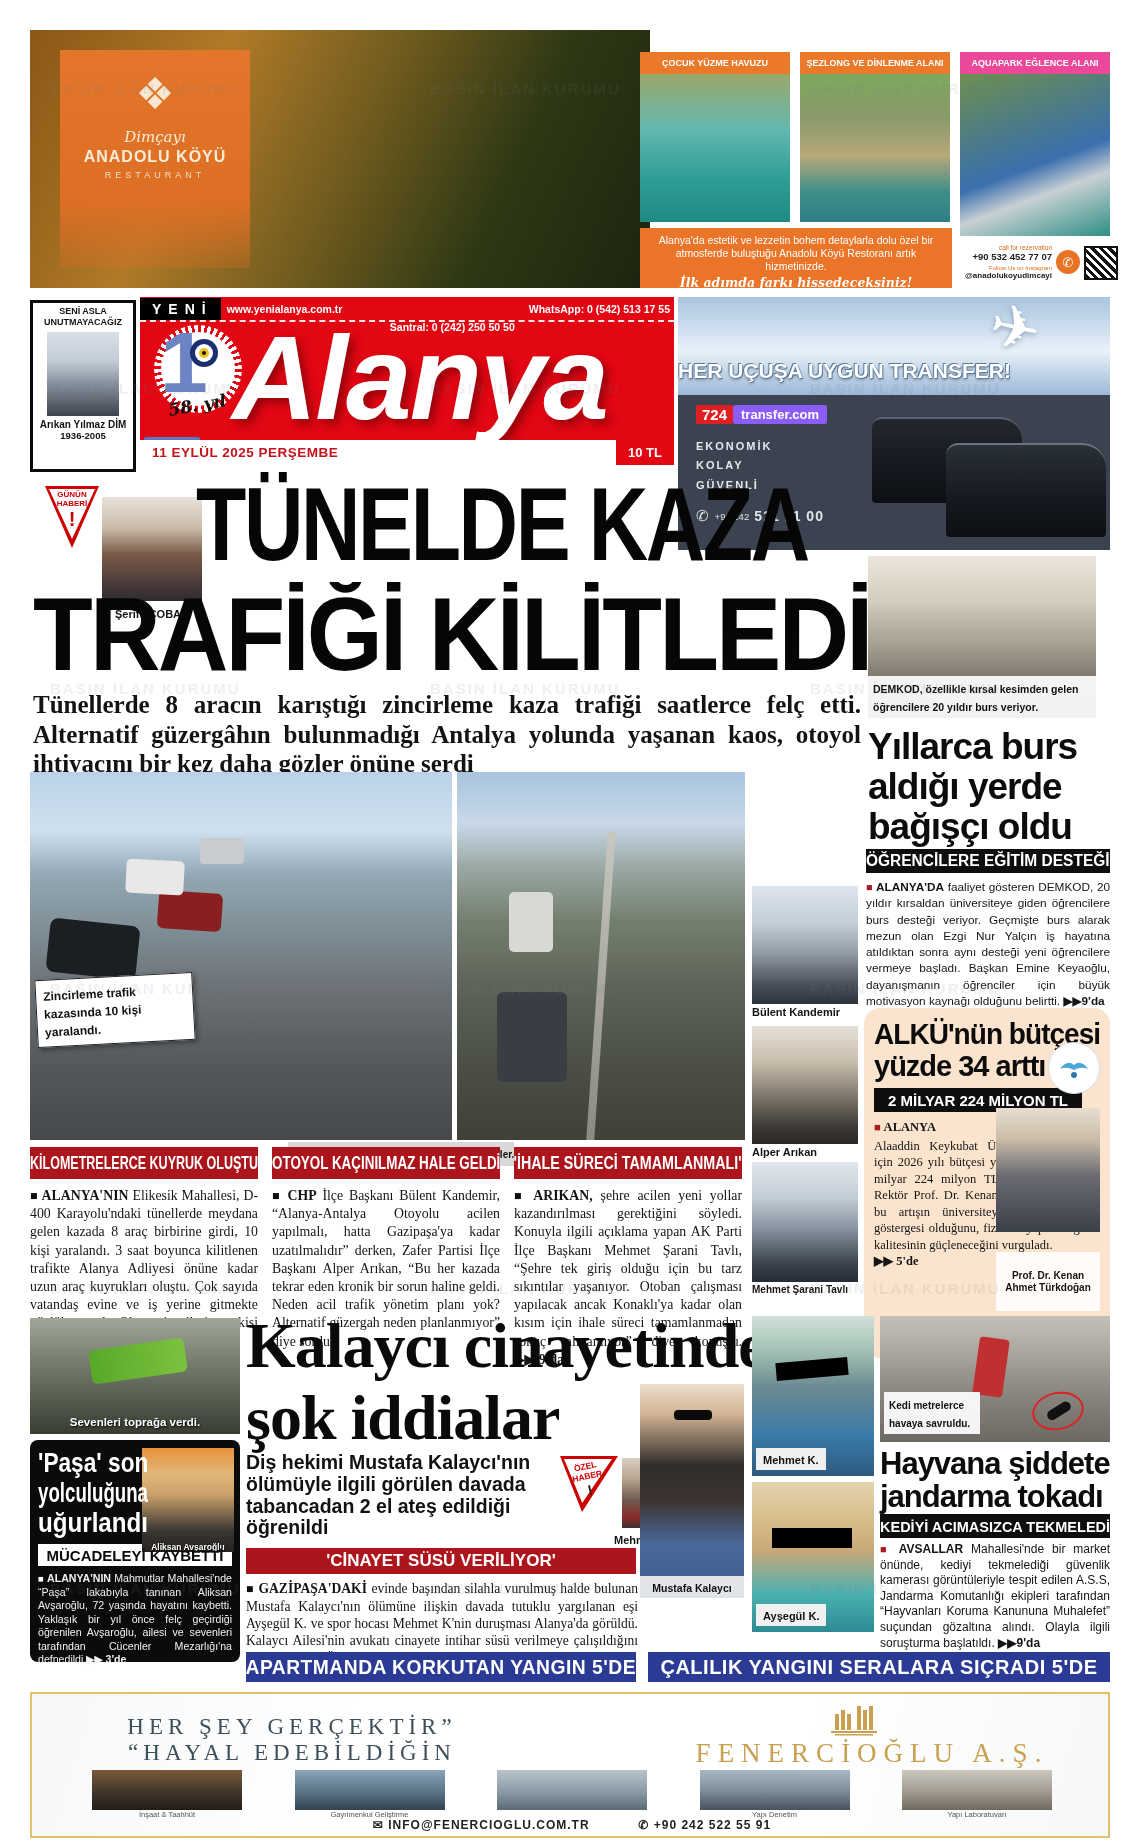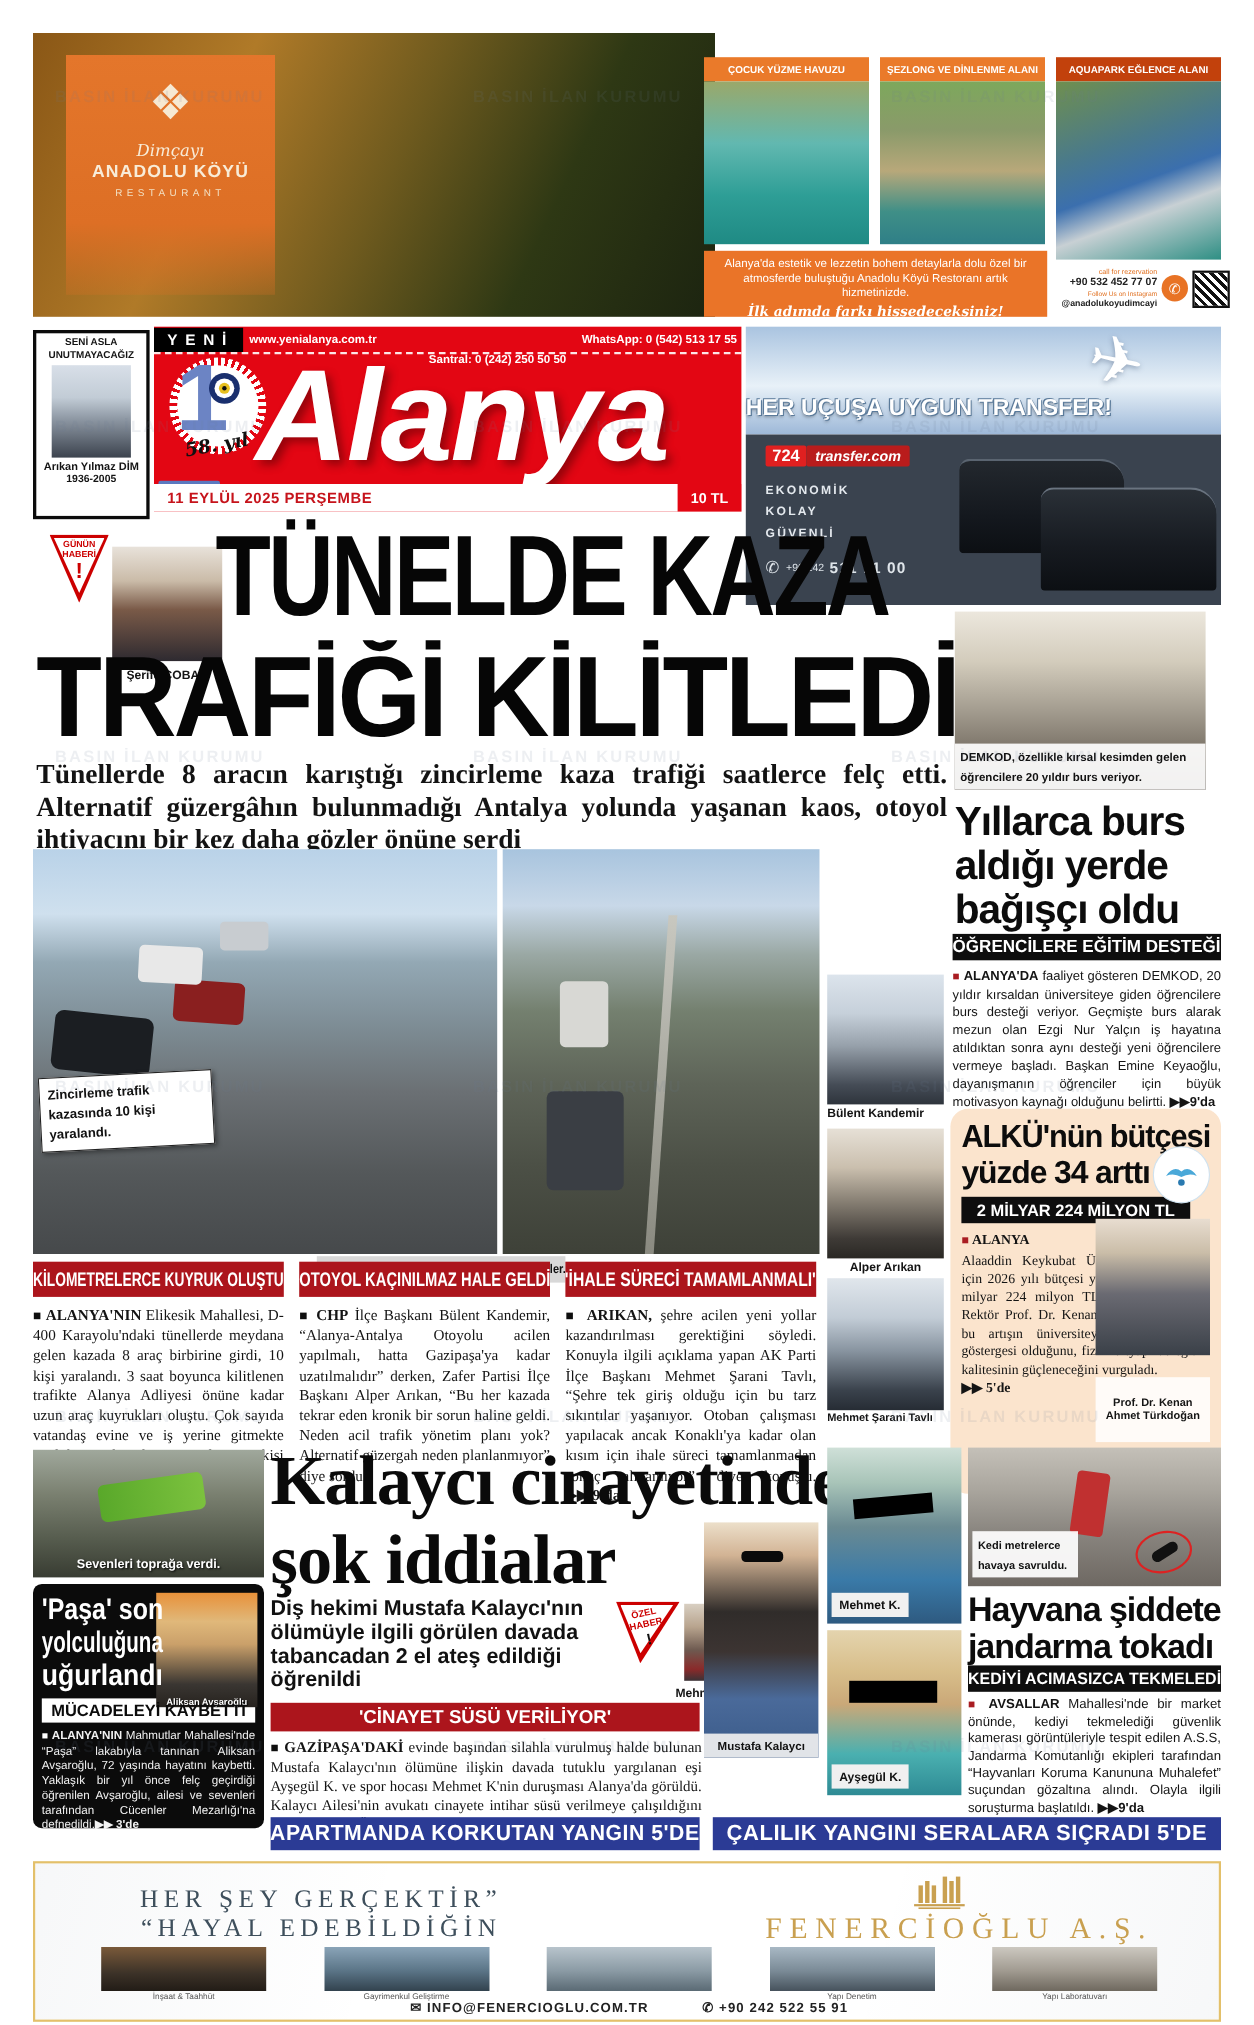--- a/index.html
+++ b/index.html
@@ -42,21 +42,21 @@
         </div>
       <div class="photo" style="position:relative;width:150px;height:148px;background:linear-gradient(180deg,#9aa86a 0%,#62b8b0 38%,#2e9e96 70%,#1f8a84 100%);"></div>
     </div>
     <div class="abs" style="left:770px;top:22px;width:150px;height:170px;">
       <div class="blackbar" style="height:22px;background:#ea7a2a;font-size:9px;font-weight:700;">
           <span class="fit fitc" style="transform: scaleX(1);">ŞEZLONG VE DİNLENME ALANI</span>
         </div>
       <div class="photo" style="position:relative;width:150px;height:148px;background:linear-gradient(180deg,#7da85c 0%,#8a9a6a 30%,#b8a87a 55%,#3f8f87 80%,#2f7f87 100%);"></div>
     </div>
     <div class="abs" style="left:930px;top:22px;width:150px;height:184px;">
-      <div class="blackbar" style="height:22px;background:#c2410c;font-size:9px;font-weight:700;">
+      <div class="blackbar" style="height:22px;background:#ec4899;font-size:9px;font-weight:700;">
           <span class="fit fitc" style="transform: scaleX(1);">AQUAPARK EĞLENCE ALANI</span>
         </div>
       <div class="photo" style="position:relative;width:150px;height:162px;background:linear-gradient(160deg,#6f8f4f 0%,#4a7a8a 35%,#3b6fae 55%,#c8d0d4 70%,#2e8f84 100%);"></div>
     </div>
 
     <div class="abs" style="left:610px;top:198px;width:312px;height:60px;background:#ea7428;color:#fff;text-align:center;padding:6px 8px 4px;">
       <div style="font-size:10.5px;line-height:1.25;">Alanya'da estetik ve lezzetin bohem detaylarla dolu özel bir atmosferde buluştuğu Anadolu Köyü Restoranı artık hizmetinizde.</div>
       <div style="font-family:'DejaVu Serif',serif;font-style:italic;font-weight:700;font-size:12.5px;margin-top:2px;">İlk adımda farkı hissedeceksiniz!</div>
     </div>
 
@@ -115,21 +115,21 @@
   <div class="abs" style="left:678px;top:297px;width:432px;height:253px;">
     <div class="abs" style="left:0;top:0;width:432px;height:98px;background:linear-gradient(180deg,#aac4e0 0%,#e8f1f8 55%,#9db8d8 100%);">
       <span style="position:absolute;right:70px;top:-4px;font-size:60px;color:#fff;text-shadow:0 2px 5px rgba(80,100,130,.5);transform:rotate(12deg);">✈</span>
       <div class="abs" style="left:0;top:62px;width:432px;text-align:left;">
         <span class="fit fitc" style="font-size: 21px; font-weight: 800; color: rgb(255, 255, 255); text-shadow: rgb(90, 122, 154) -1px -1px 0px, rgb(90, 122, 154) 1px 1px 0px, rgba(0, 0, 0, 0.35) 0px 2px 3px; transform: scaleX(1);">HER UÇUŞA UYGUN TRANSFER!</span>
       </div>
     </div>
     <div class="abs" style="left:0;top:98px;width:432px;height:155px;background:#3a434f;">
       <div class="abs" style="left:18px;top:10px;display:flex;align-items:center;">
         <span style="background:#e02020;color:#fff;font-weight:900;font-size:15px;padding:1px 6px;border-radius:2px;">724</span>
-        <span style="background:#b91c1c;color:#fff;font-weight:700;font-size:13px;padding:2px 8px;border-radius:2px;font-style:italic;">transfer.com</span>
+        <span style="background:#8b5cf6;color:#fff;font-weight:700;font-size:13px;padding:2px 8px;border-radius:2px;">transfer.com</span>
       </div>
       <div class="abs" style="left:18px;top:42px;color:#e4e9ee;font-weight:700;font-size:11px;letter-spacing:2px;line-height:1.75;">
         <div>EKONOMİK</div>
         <div>KOLAY</div>
         <div>GÜVENLİ</div>
       </div>
       <div class="abs" style="left:18px;top:112px;display:flex;align-items:center;color:#dfe5ea;">
         <span style="font-size:15px;margin-right:6px;">✆</span>
         <span style="font-size:9.5px;margin-right:5px;">+90 242</span>
         <span style="font-weight:700;font-size:14px;letter-spacing:1px;">511 11 00</span>
@@ -195,21 +195,21 @@
     <span class="fit fitc" style="font-weight: 700; font-size: 16px; transform: scaleX(0.968254);">ÖĞRENCİLERE EĞİTİM DESTEĞİ</span>
   </div>
   <div class="abs" style="left:866px;top:879px;width:244px;font-size:11.8px;line-height:1.38;text-align:justify;">
     <span class="sq"></span><span class="lead">ALANYA'DA</span> <span>faaliyet gösteren DEMKOD, 20 yıldır kırsaldan üniversiteye giden öğrencilere burs desteği veriyor. Geçmişte burs alarak mezun olan Ezgi Nur Yalçın iş hayatına atıldıktan sonra aynı desteği yeni öğrencilere vermeye başladı. Başkan Emine Keyaoğlu, dayanışmanın öğrenciler için büyük motivasyon kaynağı olduğunu belirtti.</span> <span class="jump">▶▶9'da</span>
   </div>
 
   <div class="abs" style="left:752px;top:886px;width:106px;">
     <div class="photo" style="position:relative;width:106px;height:118px;background:linear-gradient(180deg,#dce4ec 0%,#c6d0da 30%,#96a0aa 55%,#454c56 85%,#2e343c 100%);"></div>
     <div style="font-weight:700;font-size:11px;padding:2px 0;">Bülent Kandemir</div>
   </div>
-  <div class="abs" style="left:752px;top:1026px;width:106px;text-align:center;">
+  <div class="abs" style="left:752px;top:1026px;width:106px;">
     <div class="photo" style="position:relative;width:106px;height:118px;background:linear-gradient(180deg,#e6e0d6 0%,#cabfae 30%,#8a8276 55%,#3e3a36 85%,#2a2824 100%);"></div>
     <div style="font-weight:700;font-size:11px;padding:2px 0;">Alper Arıkan</div>
   </div>
   <div class="abs" style="left:752px;top:1162px;width:106px;">
     <div class="photo" style="position:relative;width:106px;height:120px;background:linear-gradient(180deg,#e0e6ec 0%,#c2ccd6 30%,#8894a0 55%,#3a424c 85%,#262c34 100%);"></div>
     <div style="font-weight:700;font-size:10px;padding:2px 0;">Mehmet Şarani Tavlı</div>
   </div>
 
   <div class="abs" style="left:864px;top:1008px;width:246px;height:350px;background:#fbe4cd;border-radius:16px;padding:10px 10px 8px;">
     <div style="height:32px;"><span class="fit" style="font-size: 29px; font-weight: 800; color: rgb(12, 12, 12); letter-spacing: -1px; transform: scaleX(0.965812);">ALKÜ'nün bütçesi</span></div>

